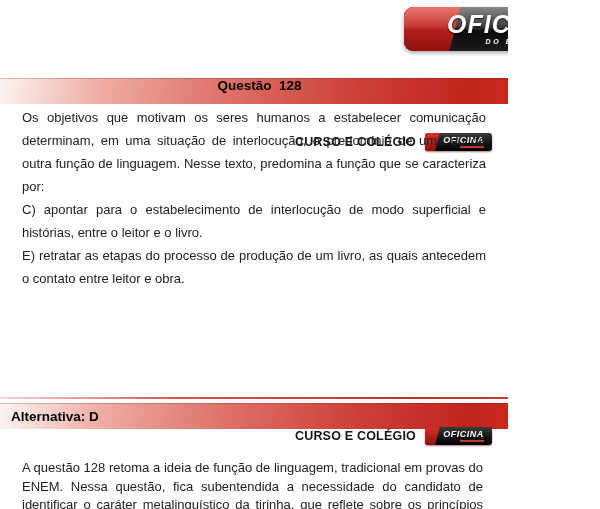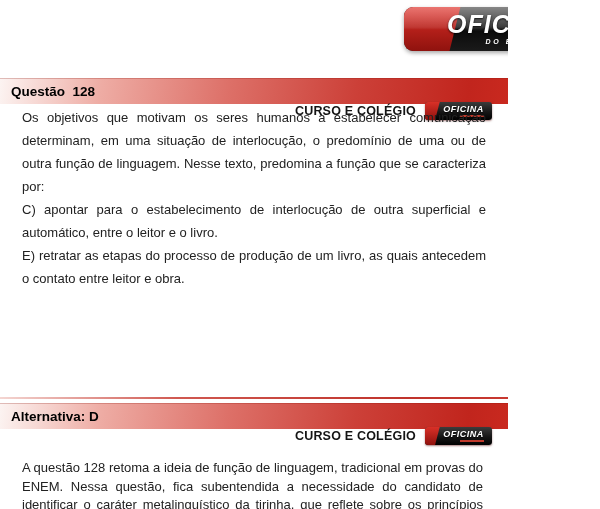--- a/index.html
+++ b/index.html
@@ -72,21 +72,21 @@
   .section-bar {
     position: absolute;
     left: 0;
     right: 0;
     height: 26px;
     display: flex;
     align-items: center;
     background: linear-gradient(98deg, #fcf4f2 0%, #eeaca4 20%, #dd7068 45%, #cc4038 70%, #c1251d 92%, #c9291f 100%);
     box-shadow: inset 0 1px 0 rgba(140, 20, 10, 0.25);
   }
-  .bar-questao { top: 78px; }
+  .bar-questao { top: 78px; flex-direction: column; }
   .bar-alternativa { top: 403px; }
   .bar-title {
     font-weight: bold;
     font-size: 13.5px;
     color: #000000;
     padding-left: 11px;
     white-space: pre;
   }
   .bar-right {
     margin-left: auto;
@@ -199,21 +199,21 @@
       <span class="mini-logo">
         <span class="mini-red"></span>
         <span class="mini-text">OFICINA</span>
         <span class="mini-underline"></span>
       </span>
     </span>
   </div>
 
   <div class="question-body">
     <p>Os objetivos que motivam os seres humanos a estabelecer comunicação determinam, em uma situação de interlocução, o predomínio de uma ou de outra função de linguagem. Nesse texto, predomina a função que se caracteriza por:</p>
-    <p>C) apontar para o estabelecimento de interlocução de outra superficial e automático, entre o leitor e o livro.</p>
+    <p>C) apontar para o estabelecimento de interlocução de modo superficial e histórias, entre o leitor e o livro.</p>
     <p>E) retratar as etapas do processo de produção de um livro, as quais antecedem o contato entre leitor e obra.</p>
   </div>
 
   <div class="divider-line"></div>
 
   <div class="section-bar bar-alternativa">
     <span class="bar-title">Alternativa: D</span>
     <span class="bar-right">
       <span class="bar-right-label">CURSO E COLÉGIO</span>
       <span class="mini-logo">

